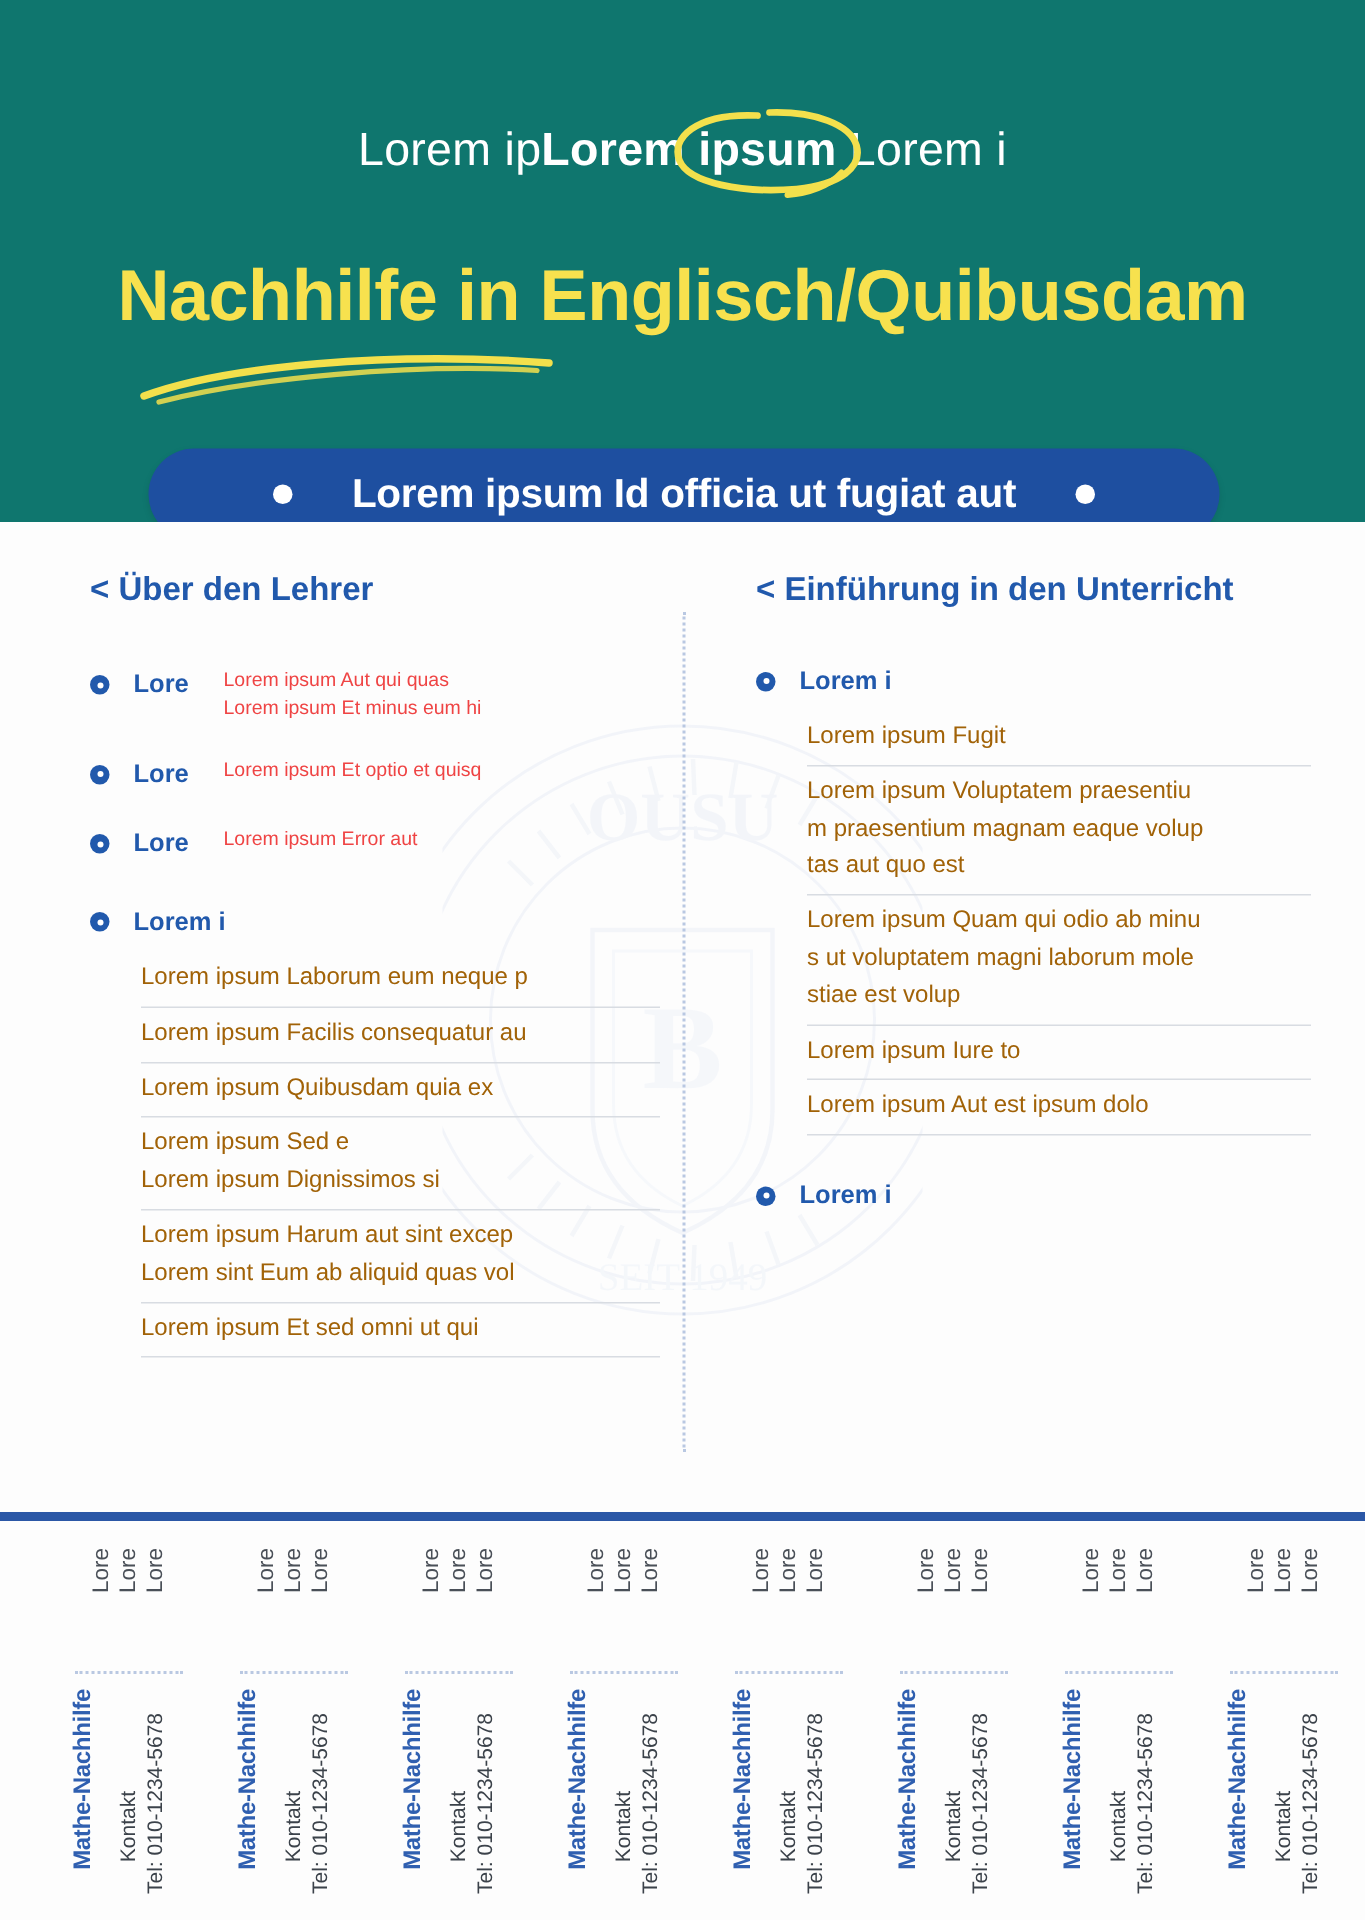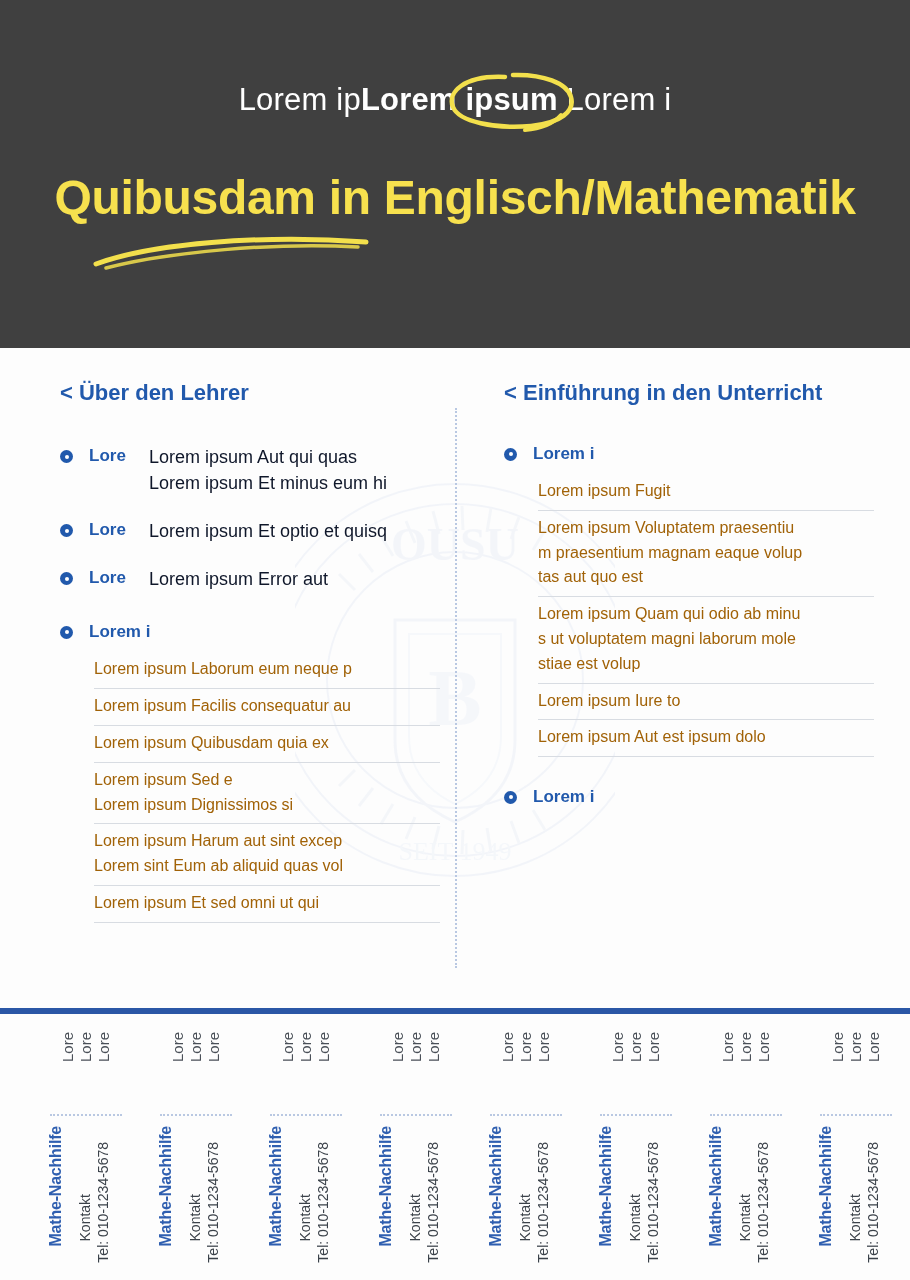--- a/index.html
+++ b/index.html
@@ -8,21 +8,21 @@
     background:#ffffff;
     font-family:"Liberation Sans", sans-serif;
     overflow:hidden;
     position:relative;
   }
   .poster{position:relative;width:910px;height:1280px;overflow:hidden;background:#fdfdfd;}
 
   
   .header{
     position:absolute;left:0;top:0;width:910px;height:348px;
-    background:#404040;
+    background:#0f766e;
     overflow:hidden;
   }
   .eyebrow{
     position:absolute;left:0;top:82px;width:910px;
     text-align:center;
     color:#ffffff;
     font-size:31px;
     letter-spacing:.2px;
     white-space:nowrap;
     font-weight:300;
@@ -96,21 +96,21 @@
   }
   .bullet::after{
     content:"";position:absolute;left:4.5px;top:4.5px;
     width:4px;height:4px;border-radius:50%;background:#ffffff;
   }
   .bullet-key{
     color:#2159ac;font-size:17px;font-weight:700;
     margin-left:16px;width:60px;flex:0 0 auto;line-height:1.45;
   }
   .bullet-val{
-    color:#0f172a;font-size:18px;line-height:1.45;flex:1;
+    color:#ef4444;font-size:13px;line-height:1.45;flex:1;
   }
   .bullet-val .ln{display:block;}
 
   .bullet-head{display:flex;align-items:center;margin:30px 0 10px 0;}
   .bullet-head .bullet{margin-top:0;}
   .bullet-head-label{
     color:#2159ac;font-size:17px;font-weight:700;margin-left:16px;white-space:nowrap;
   }
 
   .rows{margin-left:34px;}
@@ -170,27 +170,32 @@
   <div class="header">
     <div class="eyebrow">
       <span>Lorem ip</span><span class="b">Lorem ipsum</span><span> Lorem i</span>
     </div>
 
     <svg class="eyebrow-circle" viewBox="0 0 135 64">
       <path d="M62 8 C 20 6, 4 24, 10 38 C 16 53, 52 60, 88 57 C 118 54, 132 42, 128 28 C 124 14, 100 5, 70 6" fill="none" stroke="#f3e04c" stroke-width="4.5" stroke-linecap="round"></path>
       <path d="M118 46 C 110 55, 96 60, 82 61" fill="none" stroke="#f3e04c" stroke-width="4" stroke-linecap="round"></path>
     </svg>
 
-    <div class="headline">Quibusdam in Englisch/Mathematik</div>
+    <div class="headline">Nachhilfe in Englisch/Quibusdam</div>
 
     <svg class="underswoosh" viewBox="0 0 300 44">
       <path d="M6 36 C 60 16, 170 6, 276 14" fill="none" stroke="#f3e04c" stroke-width="5" stroke-linecap="round"></path>
       <path d="M16 40 C 78 24, 186 14, 268 19" fill="none" stroke="#f3e04c" stroke-width="3.5" stroke-linecap="round" opacity=".85"></path>
     </svg>
 
+    <div class="pill">
+      <span class="pill-dot left"></span>
+      <span class="pill-text">Lorem ipsum Id officia ut fugiat aut</span>
+      <span class="pill-dot right"></span>
+    </div>
   </div>
 
   <svg class="seal" viewBox="0 0 320 480">
     <g fill="none" stroke="#dfe6f2" stroke-width="2">
       <circle cx="160" cy="240" r="196"></circle>
       <circle cx="160" cy="240" r="176"></circle>
       <circle cx="160" cy="240" r="128"></circle>
     </g>
     <g stroke="#e4eaf4" stroke-width="3">
       <path d="M60 150 L44 134 M78 132 L64 114 M98 116 L86 96 M120 103 L111 81 M144 94 L138 71 M168 90 L167 66 M192 92 L196 68 M216 99 L224 77 M238 110 L250 90"></path>

